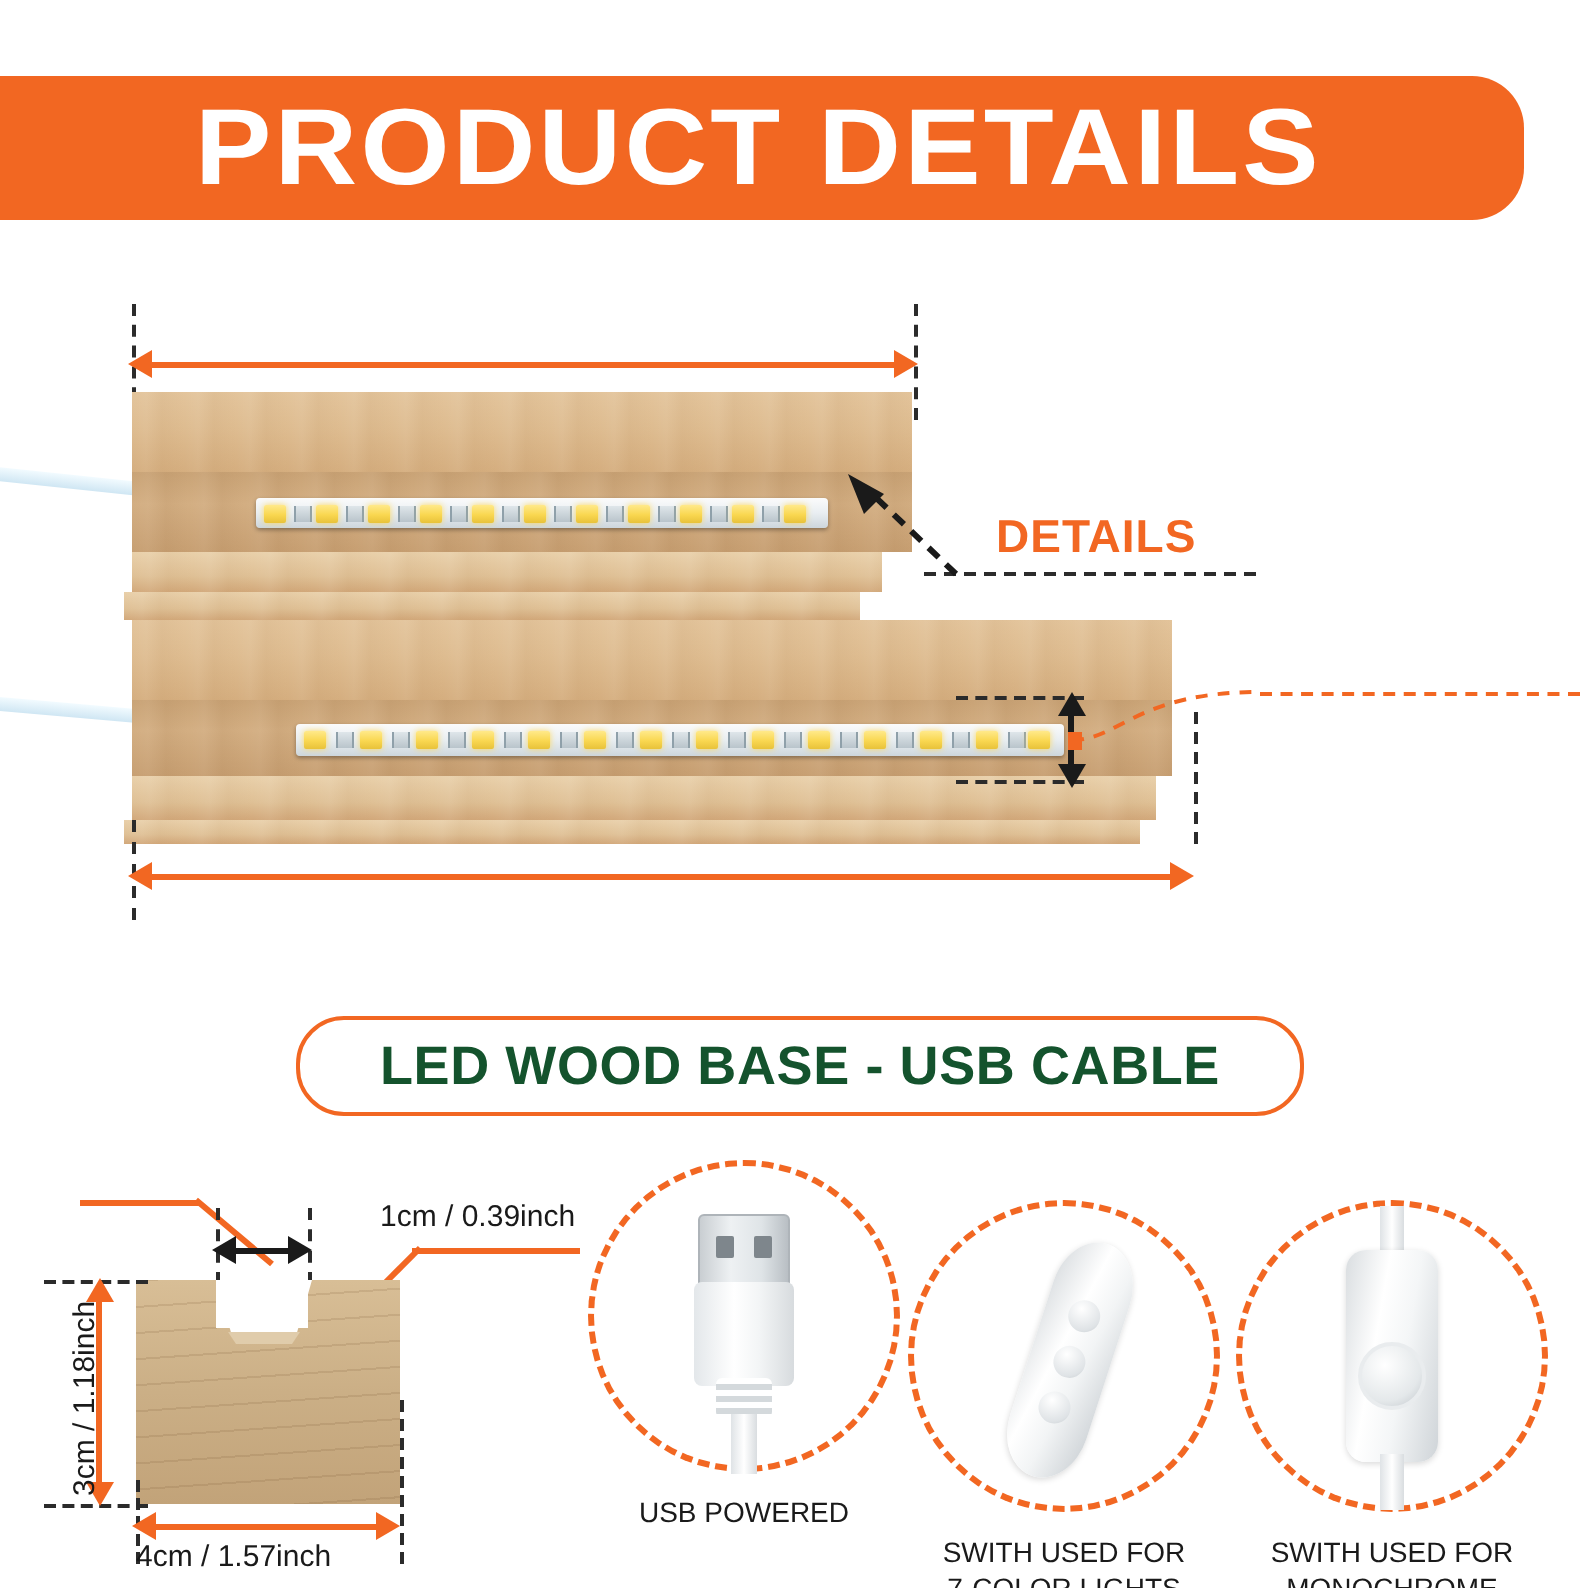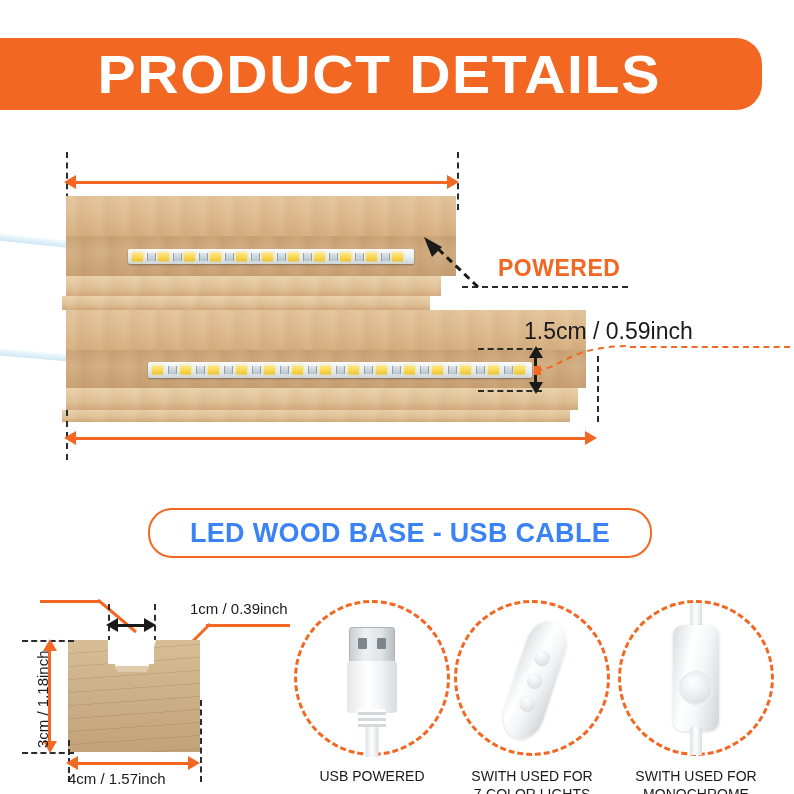--- a/index.html
+++ b/index.html
@@ -89,21 +89,21 @@
     position:absolute;color:#F26722;font-size:23px;font-weight:bold;
     letter-spacing:.5px;white-space:nowrap;
   }
 
   
   .pill{
     position:absolute;left:148px;top:508px;width:500px;height:46px;
     border:2px solid #F26722;border-radius:24px;
     display:flex;align-items:center;justify-content:center;
   }
-  .pill-text{color:#3b82f6;font-size:27px;font-weight:bold;letter-spacing:.3px;white-space:nowrap;}
+  .pill-text{color:#14532d;font-size:27px;font-weight:bold;letter-spacing:.3px;white-space:nowrap;}
 
   
   .feature{position:absolute;width:160px;text-align:center;}
   .circle{
     width:150px;height:150px;border-radius:50%;
     border:3px dashed #F26722;margin:0 auto;position:relative;
   }
   .fcap{margin-top:12px;font-size:14px;line-height:1.25;color:#1a1a1a;font-weight:500;}
 
   
@@ -199,21 +199,21 @@
     <span class="led" style="left:238px"></span>
       <span class="ledgap" style="left:253px"></span>
     <span class="led" style="left:264px"></span>
   </div>
 
   <div class="dashh" style="left:462px;top:286px;width:166px;"></div>
   <svg style="position:absolute;left:420px;top:235px;" width="62" height="56" viewBox="0 0 62 56">
     <line x1="58" y1="52" x2="14" y2="10" stroke="#1a1a1a" stroke-width="3" stroke-dasharray="7 5"></line>
     <polygon points="4,2 22,12 12,22" fill="#1a1a1a"></polygon>
   </svg>
-  <div class="through" style="left:498px;top:255px;">POWERED</div>
+  <div class="through" style="left:498px;top:255px;">DETAILS</div>
 
   <div class="cable" style="left:-6px;top:348px;width:124px;height:7px;transform:rotate(5deg);transform-origin:left center;"></div>
   <div class="wood" style="position:absolute;left:66px;top:310px;width:520px;height:40px;"></div>
   <div class="groove" style="position:absolute;left:66px;top:350px;width:520px;height:38px;"></div>
   <div class="wood-lip" style="position:absolute;left:66px;top:388px;width:512px;height:22px;"></div>
   <div class="wood-lip" style="position:absolute;left:62px;top:410px;width:508px;height:12px;"></div>
 
   <div class="ledstrip" style="left:148px;top:362px;width:384px;height:16px;">
     <span class="led" style="left:4px"></span>
       <span class="ledgap" style="left:20px"></span>
@@ -248,21 +248,20 @@
   <div class="dashh" style="left:478px;top:390px;width:64px;"></div>
   <div class="arrowline-v" style="left:534px;top:352px;height:34px;"></div>
   <div class="av-up" style="left:529px;top:346px;"></div>
   <div class="av-down" style="left:529px;top:382px;"></div>
   <svg style="position:absolute;left:534px;top:330px;" width="100" height="50" viewBox="0 0 100 50">
     <path d="M2 40 C 26 40, 34 16, 96 16" stroke="#F26722" stroke-width="2" fill="none" stroke-dasharray="6 5"></path>
     <rect x="-2" y="36" width="9" height="9" fill="#F26722"></rect>
   </svg>
   <div class="dashh-o" style="left:630px;top:346px;width:160px;"></div>
   <div class="dashv" style="left:597px;top:356px;height:66px;"></div>
-  <div class="dimlabel" style="left:524px;top:318px;">1.5cm / 0.59inch</div>
 
   <div class="dashv" style="left:66px;top:410px;height:50px;"></div>
   <div class="arrowline-h" style="left:74px;top:437px;width:514px;"></div>
   <div class="ah-left" style="left:64px;top:431px;"></div>
   <div class="ah-right" style="left:585px;top:431px;"></div>
 
   <div class="pill">
     <div class="pill-text">LED WOOD BASE - USB CABLE</div>
   </div>
 
@@ -296,21 +295,21 @@
   <div class="av-down orange" style="left:43px;top:741px;"></div>
   <div class="dimlabel small vert" style="left:34px;top:748px;">3cm / 1.18inch</div>
 
   <div class="dashv" style="left:68px;top:740px;height:42px;"></div>
   <div class="dashv" style="left:200px;top:700px;height:82px;"></div>
   <div class="arrowline-h" style="left:78px;top:762px;width:114px;"></div>
   <div class="ah-left" style="left:66px;top:756px;"></div>
   <div class="ah-right" style="left:188px;top:756px;"></div>
   <div class="dimlabel small" style="left:68px;top:770px;">4cm / 1.57inch</div>
 
-  <div class="feature" style="left:292px;top:600px;">
+  <div class="feature" style="left:292px;top:580px;">
     <div class="circle">
       <span class="usb-shell">
         <span class="usb-slot" style="left:8px;"></span>
         <span class="usb-slot" style="right:8px;"></span>
       </span>
       <span class="usb-body"></span>
       <span class="usb-rings"></span>
       <span class="usb-wire"></span>
     </div>
     <div class="fcap">

